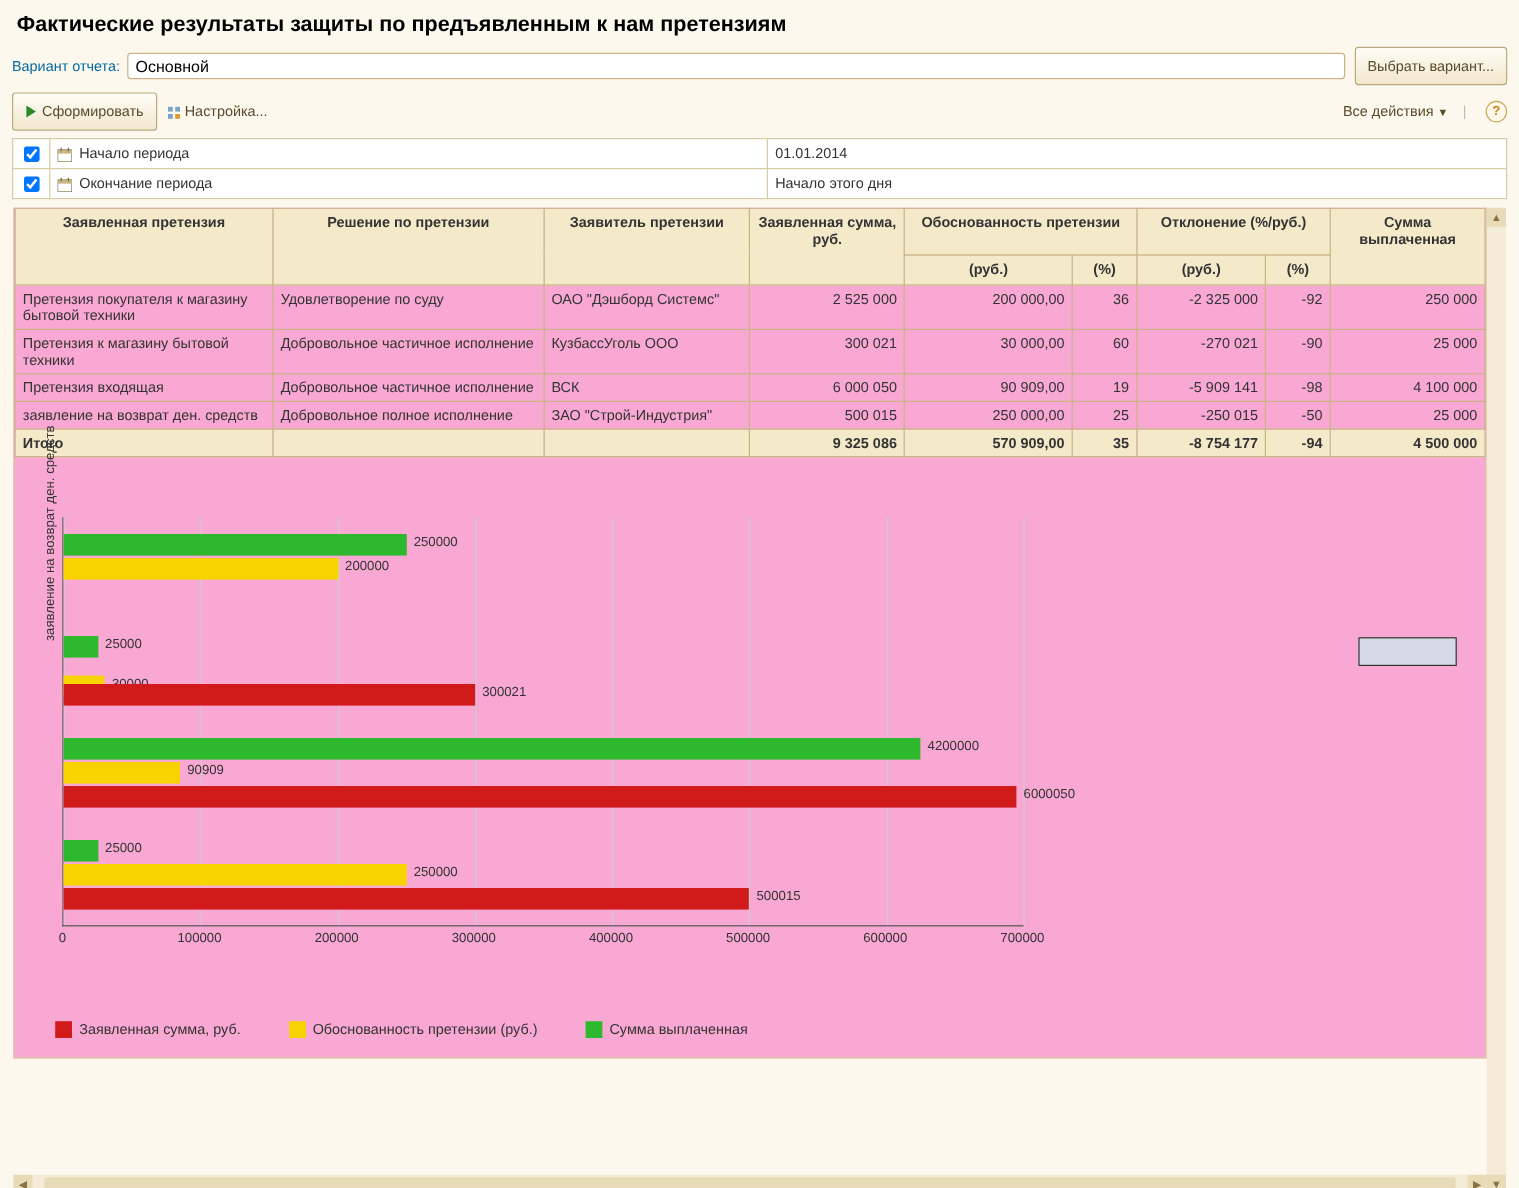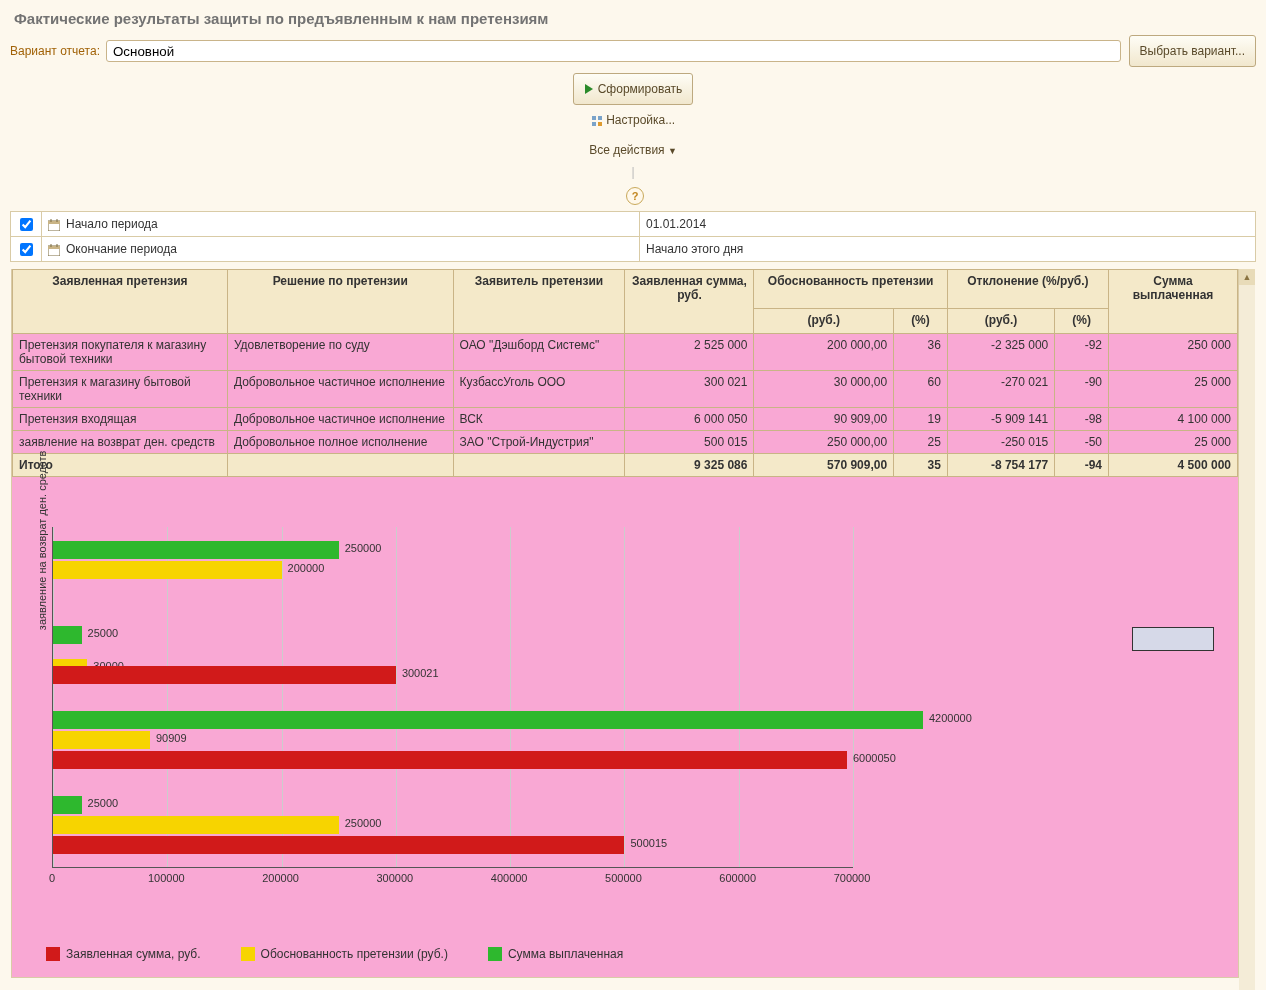--- a/index.html
+++ b/index.html
@@ -1,24 +1,24 @@
 <!DOCTYPE html>
 <html><head>
 <meta charset="utf-8">
 <style>
 html,body{margin:0;padding:0;font-family:Arial,sans-serif;font-size:12px;background:#fdf8ed;color:#333;}
 .page{width:1266px;height:990px;box-sizing:border-box;padding:8px 10px;position:relative;}
-.title{font-size:15px;font-weight:bold;color:#737373;margin:2px 0 8px 4px;}
+.title{font-size:18px;font-weight:bold;color:#000000;margin:2px 0 8px 4px;}
 .row{display:flex;align-items:center;margin-bottom:6px;}
-.label{font-size:12px;color:#a16207;margin-right:6px;}
+.label{font-size:12px;color:#0369a1;margin-right:6px;}
 .variant-input{flex:1;height:22px;border:1px solid #c9b48a;border-radius:3px;background:#fff;padding:0 6px;box-sizing:border-box;}
 .btn{height:24px;border:1px solid #bda97f;border-radius:3px;background:linear-gradient(#fefdf6,#f1e7cd);padding:15px 10px;font-size:12px;cursor:pointer;display:inline-flex;align-items:center;gap:4px;color:#5a4a2a;}
 .btn-play svg{width:10px;height:10px;}
 .btn-settings svg{width:12px;height:12px;vertical-align:middle;}
-.toolbar{display:flex;align-items:center;gap:8px;margin-bottom:6px;flex-direction:column;}
+.toolbar{display:flex;align-items:center;gap:8px;margin-bottom:6px;}
 .toolbar .sp{flex:1;}
 .link{color:#5a4a2a;cursor:pointer;font-size:12px;}
 .link .tri{font-size:9px;}
 .help-icon{display:inline-flex;width:16px;height:16px;border:1px solid #c9a95b;border-radius:50%;align-items:center;justify-content:center;color:#c2861f;font-weight:bold;font-size:11px;background:#fff8ea;cursor:pointer;margin-left:4px;}
 .sep{color:#bbb;margin:0 4px;}
 .param-table{width:100%;border-collapse:collapse;margin-bottom:6px;}
 .param-table td{border:1px solid #d9cba6;background:#fff;padding:3px 6px;height:18px;vertical-align:middle;}
 .param-table td.chk{width:18px;text-align:center;}
 .param-table td.key{width:585px;}
 .cal-icon{display:inline-block;width:12px;height:12px;vertical-align:middle;margin-right:6px;}
@@ -231,21 +231,21 @@
               </div>
               <div class="bar grn" style="top: 98.5px; width: 28.5714px;">
                 <span class="bar-label">25000</span>
               </div>
               <div class="bar ylw" style="top: 132px; width: 34.2857px;">
                 <span class="bar-label">30000</span>
               </div>
               <div class="bar red" style="top: 138.5px; width: 342.881px;">
                 <span class="bar-label">300021</span>
               </div>
-              <div class="bar grn" style="top: 183.5px; width: 870px;">
+              <div class="bar grn" style="top: 183.5px; width: 714px;">
                 <span class="bar-label">4200000</span>
               </div>
               <div class="bar ylw" style="top: 203.5px; width: 97px;">
                 <span class="bar-label">90909</span>
               </div>
               <div class="bar red" style="top: 223.5px; width: 794px;">
                 <span class="bar-label">6000050</span>
               </div>
               <div class="bar grn" style="top: 268.5px; width: 28.5714px;">
                 <span class="bar-label">25000</span>

